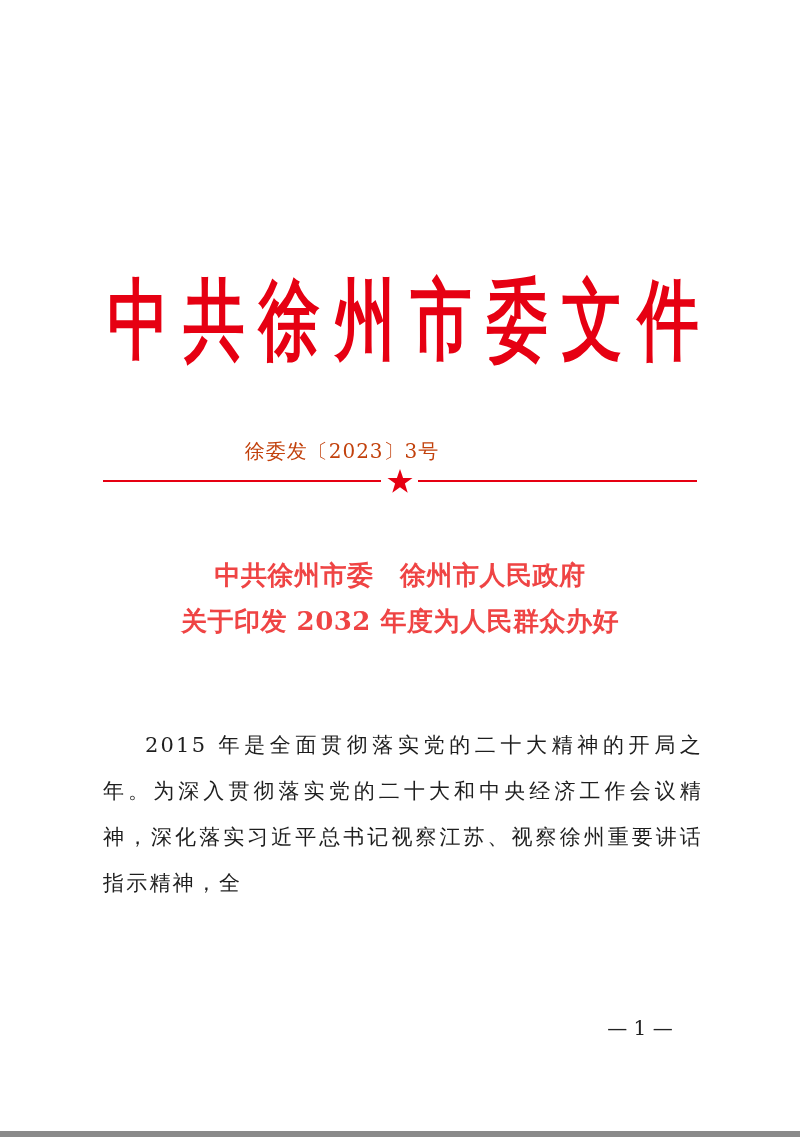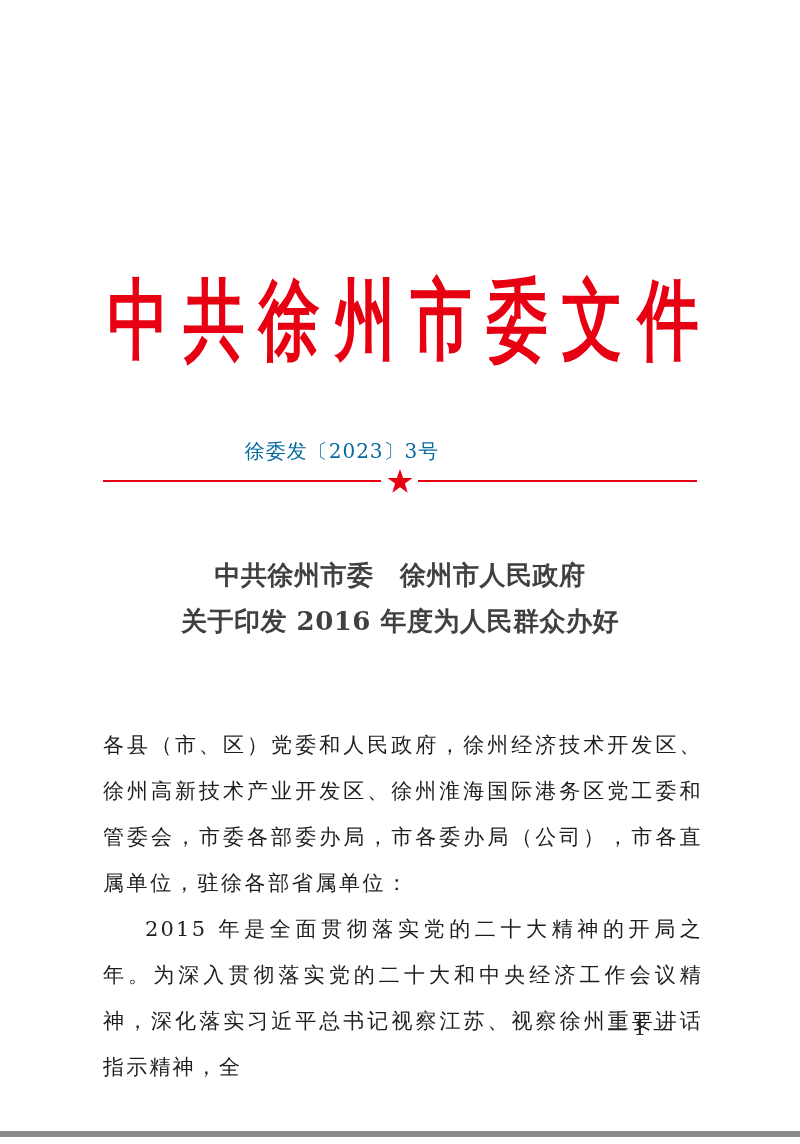--- a/index.html
+++ b/index.html
@@ -7,29 +7,29 @@
          font-family: "DejaVu Serif", "Liberation Serif", serif; color: #1a1a1a; }
   .page { position: absolute; left: 0; top: 0; width: 800px; height: 1144px; background: #ffffff; }
 
   .red-header { position: absolute; top: 268px; left: 100px; width: 600px; height: 104px;
                 display: flex; justify-content: space-between; align-items: center; }
   .red-header span { display: inline-block; color: #e60012; font-family: "DejaVu Sans", sans-serif;
                      font-weight: bold; font-size: 78px; line-height: 1; transform: scaleX(0.78) scaleY(1.12);
                      transform-origin: center; width: 70px; text-align: center; }
 
   .doc-number { position: absolute; top: 438px; left: 0; width: 684px; text-align: center;
-                font-size: 20px; letter-spacing: 1px; color: #0369a1; }
+                font-size: 20px; letter-spacing: 1px; color: #c2410c; }
 
   .divider { position: absolute; top: 468px; left: 103px; width: 594px; height: 26px; }
   .divider .line-left { position: absolute; top: 12px; left: 0; width: 278px; height: 2px; background: #e60012; }
   .divider .line-right { position: absolute; top: 12px; right: 0; width: 279px; height: 2px; background: #e60012; }
   .divider .star { position: absolute; left: 284px; top: 0; width: 26px; height: 26px; }
 
   .title { position: absolute; top: 552px; left: 0; width: 800px; text-align: center; }
-  .title div { font-weight: bold; font-size: 26px; line-height: 46px; color: #404040; letter-spacing: 0.5px; }
+  .title div { font-weight: bold; font-size: 26px; line-height: 46px; color: #ef4444; letter-spacing: 0.5px; }
 
   .body { position: absolute; top: 722px; left: 103px; width: 600px; font-size: 21px; line-height: 46px;
           color: #1e1e1e; text-align: justify; }
   .body p { margin: 0; }
   .body .salutation { letter-spacing: 2.6px; }
   .body .para { text-indent: 42px; letter-spacing: 2.2px; }
 
   .page-num { position: absolute; top: 1016px; left: 600px; width: 80px; text-align: center;
               font-size: 20px; color: #222; }
 
@@ -56,24 +56,23 @@
   <div class="divider">
     <div class="line-left"></div>
     <svg class="star" viewBox="0 0 26 26">
       <polygon points="13,1 16.1,10 25.5,10 17.9,15.6 20.7,24.8 13,19.2 5.3,24.8 8.1,15.6 0.5,10 9.9,10" fill="#e60012"></polygon>
     </svg>
     <div class="line-right"></div>
   </div>
 
   <div class="title">
     <div>中共徐州市委　徐州市人民政府</div>
-    <div>关于印发 2016 年度为人民群众办好</div>
+    <div>关于印发 2032 年度为人民群众办好</div>
   </div>
 
   <div class="body">
-    <p class="salutation">各县（市、区）党委和人民政府，徐州经济技术开发区、徐州高新技术产业开发区、徐州淮海国际港务区党工委和管委会，市委各部委办局，市各委办局（公司），市各直属单位，驻徐各部省属单位：</p>
     <p class="para">2015 年是全面贯彻落实党的二十大精神的开局之年。为深入贯彻落实党的二十大和中央经济工作会议精神，深化落实习近平总书记视察江苏、视察徐州重要讲话指示精神，全</p>
   </div>
 
   <div class="page-num">— 1 —</div>
 
   <div class="bottom-bar"></div>
 </div>
 
 </body></html>

